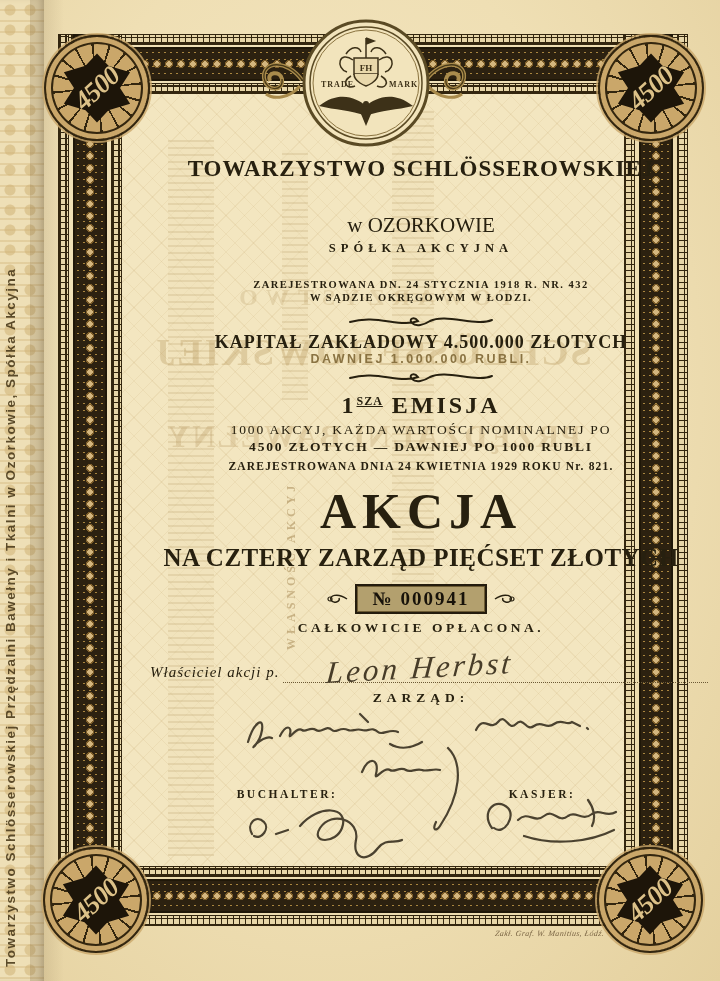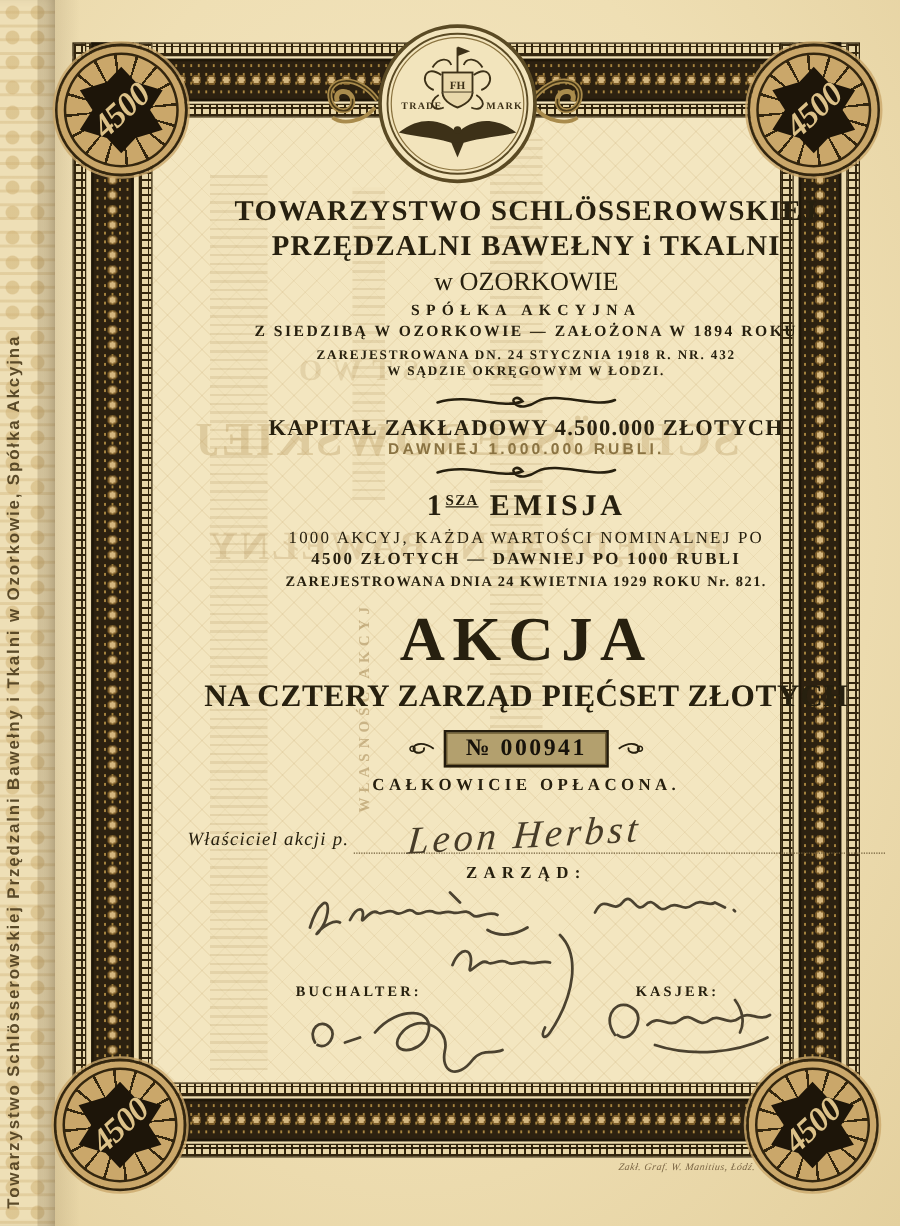--- a/index.html
+++ b/index.html
@@ -226,24 +226,22 @@
     <g fill="#3d3118">
       <path d="M18 88 C38 72 56 80 65 88 C74 80 92 72 112 88 C96 92 80 92 65 98 C50 92 34 92 18 88 z"></path>
       <path d="M60 96 L65 108 L70 96 z"></path>
       <circle cx="65" cy="86" r="3"></circle>
     </g>
   </svg>
 
   <div class="content">
 
     <div class="cline t-company1">TOWARZYSTWO SCHLÖSSEROWSKIEJ</div>
-    <div class="cline t-company2">PRZĘDZALNI BAWEŁNY i TKALNI</div>
     <div class="cline t-city">w OZORKOWIE</div>
     <div class="cline t-legal">SPÓŁKA AKCYJNA</div>
-    <div class="cline t-seat">Z SIEDZIBĄ W OZORKOWIE — ZAŁOŻONA W 1894 ROKU</div>
     <div class="cline t-reg1">ZAREJESTROWANA DN. 24 STYCZNIA 1918 R. NR. 432</div>
     <div class="cline t-reg2">W SĄDZIE OKRĘGOWYM W ŁODZI.</div>
 
     <div class="cline divider">
       <svg width="150" height="16" viewBox="0 0 150 16">
           <path d="M4 9 C30 1 55 15 72 8 C68 3 62 6 66 10 C70 14 78 12 84 8 C100 0 130 14 146 7" stroke="#27200f" stroke-width="2" fill="none" stroke-linecap="round"></path>
         </svg>
     </div>
 
     <div class="cline t-capital">KAPITAŁ ZAKŁADOWY 4.500.000 ZŁOTYCH</div>

